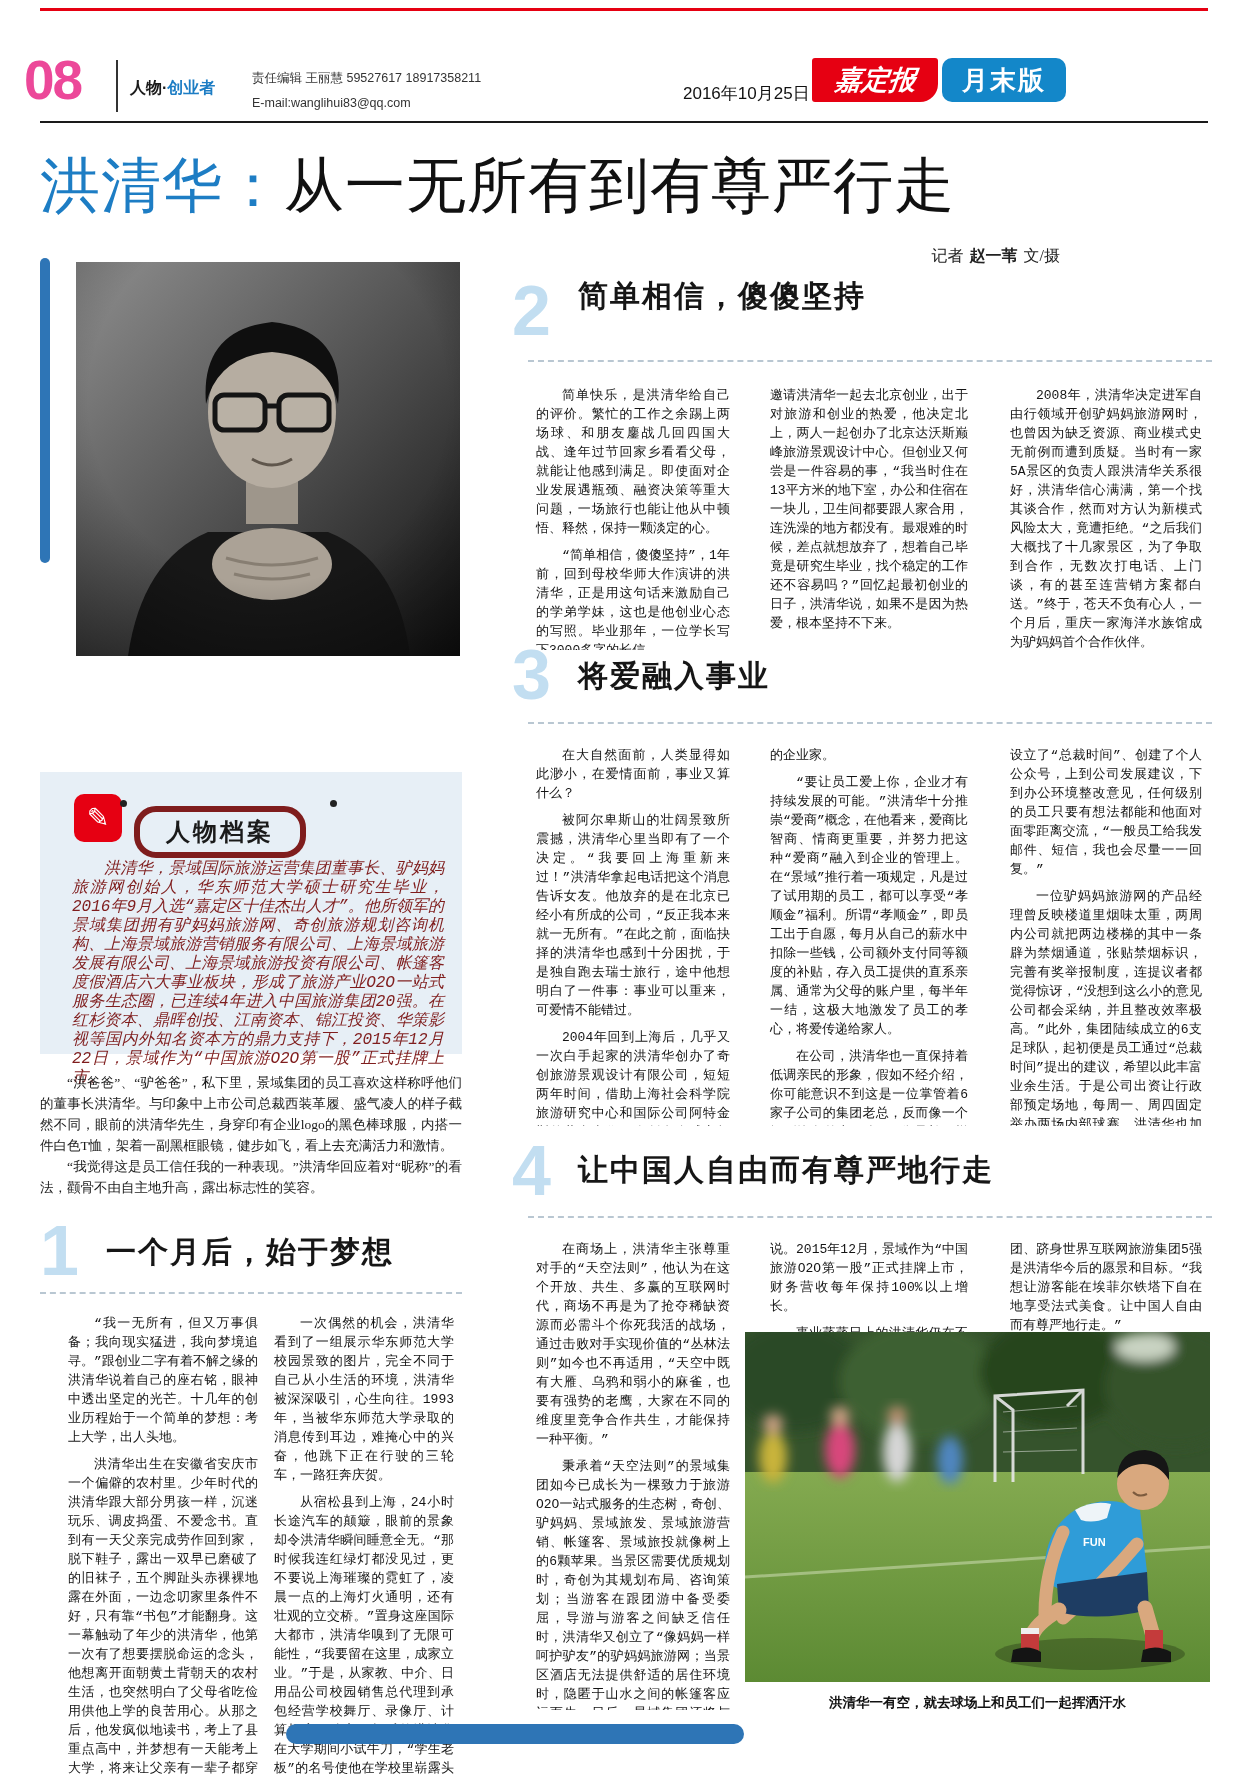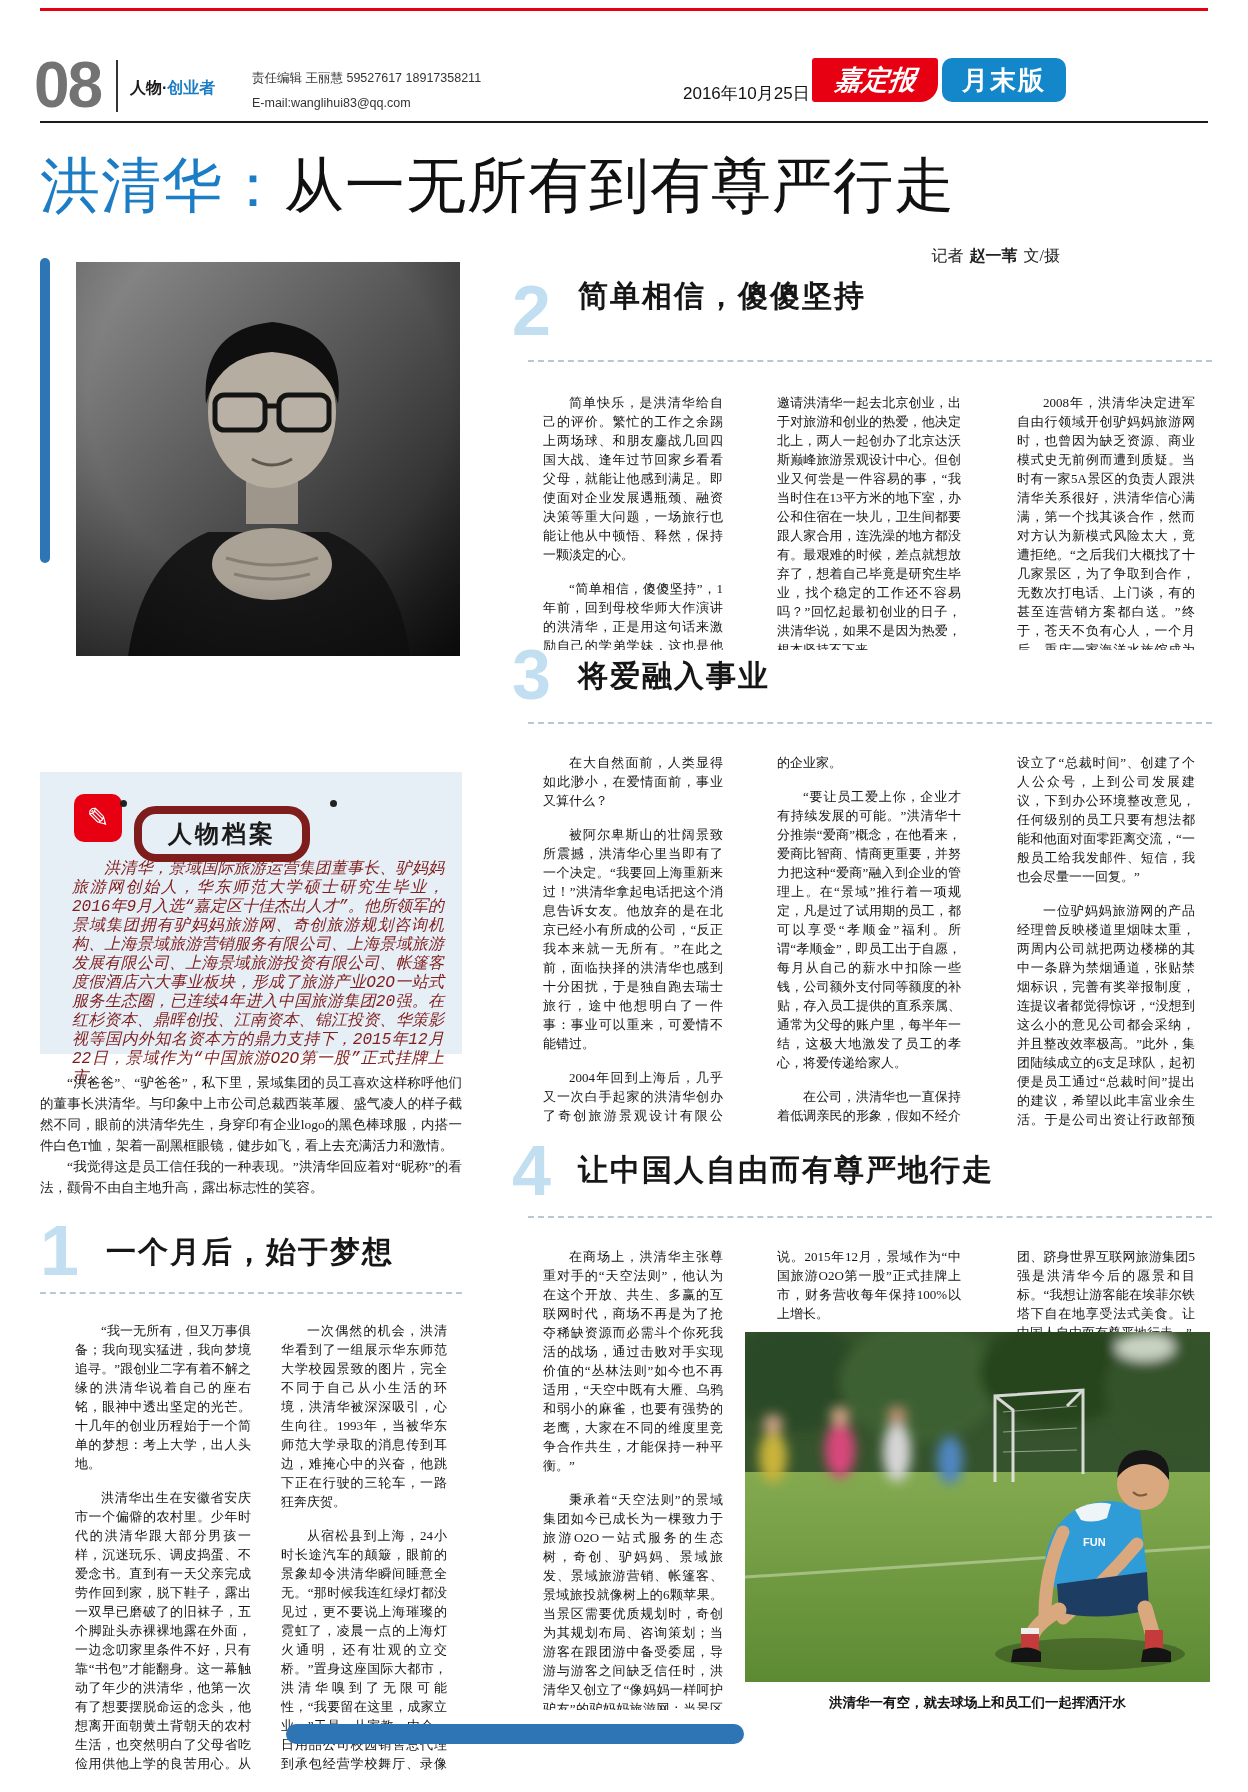--- a/index.html
+++ b/index.html
@@ -1,20 +1,20 @@
 <!DOCTYPE html>
 <html><head>
 <meta charset="utf-8">
 <style>
   html,body{margin:0;padding:0;background:#d8d8d8;}
   .page{position:relative;width:1248px;height:1792px;margin:0 auto;background:#ffffff;overflow:hidden;
         font-family:"Liberation Sans",sans-serif;color:#1a1a1a;}
   
   .top-rule{position:absolute;left:40px;top:8px;width:1168px;height:3px;background:#e60012;}
-  .page-no{position:absolute;left:34px;top:48px;font-size:64px;font-weight:bold;color:#737373;letter-spacing:-2px;}
+  .page-no{position:absolute;left:24px;top:48px;font-size:55px;font-weight:bold;color:#ec4899;letter-spacing:-2px;}
   .hdr-divider{position:absolute;left:116px;top:60px;width:2px;height:52px;background:#333;}
   .section-label{position:absolute;left:130px;top:78px;font-size:16px;font-weight:bold;white-space:nowrap;}
   .section-label .blue{color:#1d7dc4;}
   .editor{position:absolute;left:252px;top:66px;font-size:12.5px;color:#333;line-height:25px;white-space:nowrap;}
   .date{position:absolute;left:683px;top:82px;font-size:17px;color:#111;}
   .masthead{position:absolute;left:812px;top:58px;width:126px;height:44px;background:#e60012;border-radius:3px 3px 18px 3px;
             display:flex;align-items:center;justify-content:center;}
   .masthead span{color:#fff;font-family:"Liberation Serif",serif;font-weight:bold;font-style:italic;font-size:27px;transform:skewX(-6deg);}
   .edition{position:absolute;left:942px;top:58px;width:124px;height:44px;background:#1387c9;border-radius:10px;
            display:flex;align-items:center;justify-content:center;}
@@ -26,38 +26,38 @@
   .headline .hl-name{color:#1d7dc4;}
   .headline .hl-rest{color:#111;}
   .byline{position:absolute;right:188px;top:246px;font-size:16px;color:#222;font-family:"Liberation Serif",serif;}
   .byline b{margin:0 6px;}
   
   .blue-bracket{position:absolute;left:40px;top:258px;width:10px;height:305px;background:#2e75b6;border-radius:5px;}
   .portrait{position:absolute;left:76px;top:262px;width:384px;height:394px;}
   .profile-box{position:absolute;left:40px;top:772px;width:422px;height:282px;background:#e7eff6;}
   .profile-icon{position:absolute;left:74px;top:794px;width:48px;height:48px;background:#e60012;border-radius:10px;
                 display:flex;align-items:center;justify-content:center;color:#fff;font-size:27px;}
-  .profile-pill{position:absolute;left:134px;top:806px;height:40px;padding:0 26px;border:8px solid #7f1d1d;border-radius:22px;
+  .profile-pill{position:absolute;left:134px;top:806px;height:40px;padding:0 26px;border:6px solid #7f1d1d;border-radius:22px;
                 display:flex;align-items:center;font-size:24px;font-weight:bold;letter-spacing:3px;background:#e7eff6;}
   .pill-dot{position:absolute;width:7px;height:7px;background:#222;border-radius:50%;}
   .pill-dot.l{left:120px;top:800px;}
   .pill-dot.r{left:330px;top:800px;}
   .profile-bio{position:absolute;left:72px;top:860px;width:372px;font-family:Liberation Mono, monospace;font-style:italic;
                font-size:16px;line-height:19px;text-align:justify;color:#7f1d1d;}
   .profile-bio p{margin:0;text-indent:2em;}
   .intro{position:absolute;left:40px;top:1072px;width:422px;font-family:"Liberation Serif",serif;font-size:13.5px;
          line-height:21px;text-align:justify;}
   .intro p{margin:0;text-indent:2em;}
   
   .sec-num{position:absolute;font-size:70px;font-weight:bold;color:#c2def1;line-height:70px;}
   .sec-title{position:absolute;font-size:30px;font-weight:bold;color:#161616;letter-spacing:2px;white-space:nowrap;}
   .sec-dash{position:absolute;border-top:2px dashed #b9c7d2;height:0;}
   .col{position:absolute;font-family:"Liberation Serif",serif;font-size:13px;line-height:19px;text-align:justify;
        overflow:hidden;color:#141414;}
-  .col p{margin:15px;text-indent:2em;}
+  .col p{margin:8px;text-indent:2em;font-family:Liberation Mono, monospace;}
   .col p.cont{text-indent:0;}
   
   .s1-num{left:40px;top:1216px;} .s1-title{left:106px;top:1232px;}
   .s1-dash{left:40px;top:1292px;width:422px;}
   .s1c1{left:60px;top:1306px;width:206px;height:470px;}
   .s1c2{left:266px;top:1306px;width:196px;height:470px;}
   .s2-num{left:512px;top:276px;} .s2-title{left:578px;top:276px;}
   .s2-dash{left:528px;top:360px;width:684px;}
   .s2c1{left:528px;top:378px;width:210px;height:272px;}
   .s2c2{left:762px;top:378px;width:214px;height:272px;}

